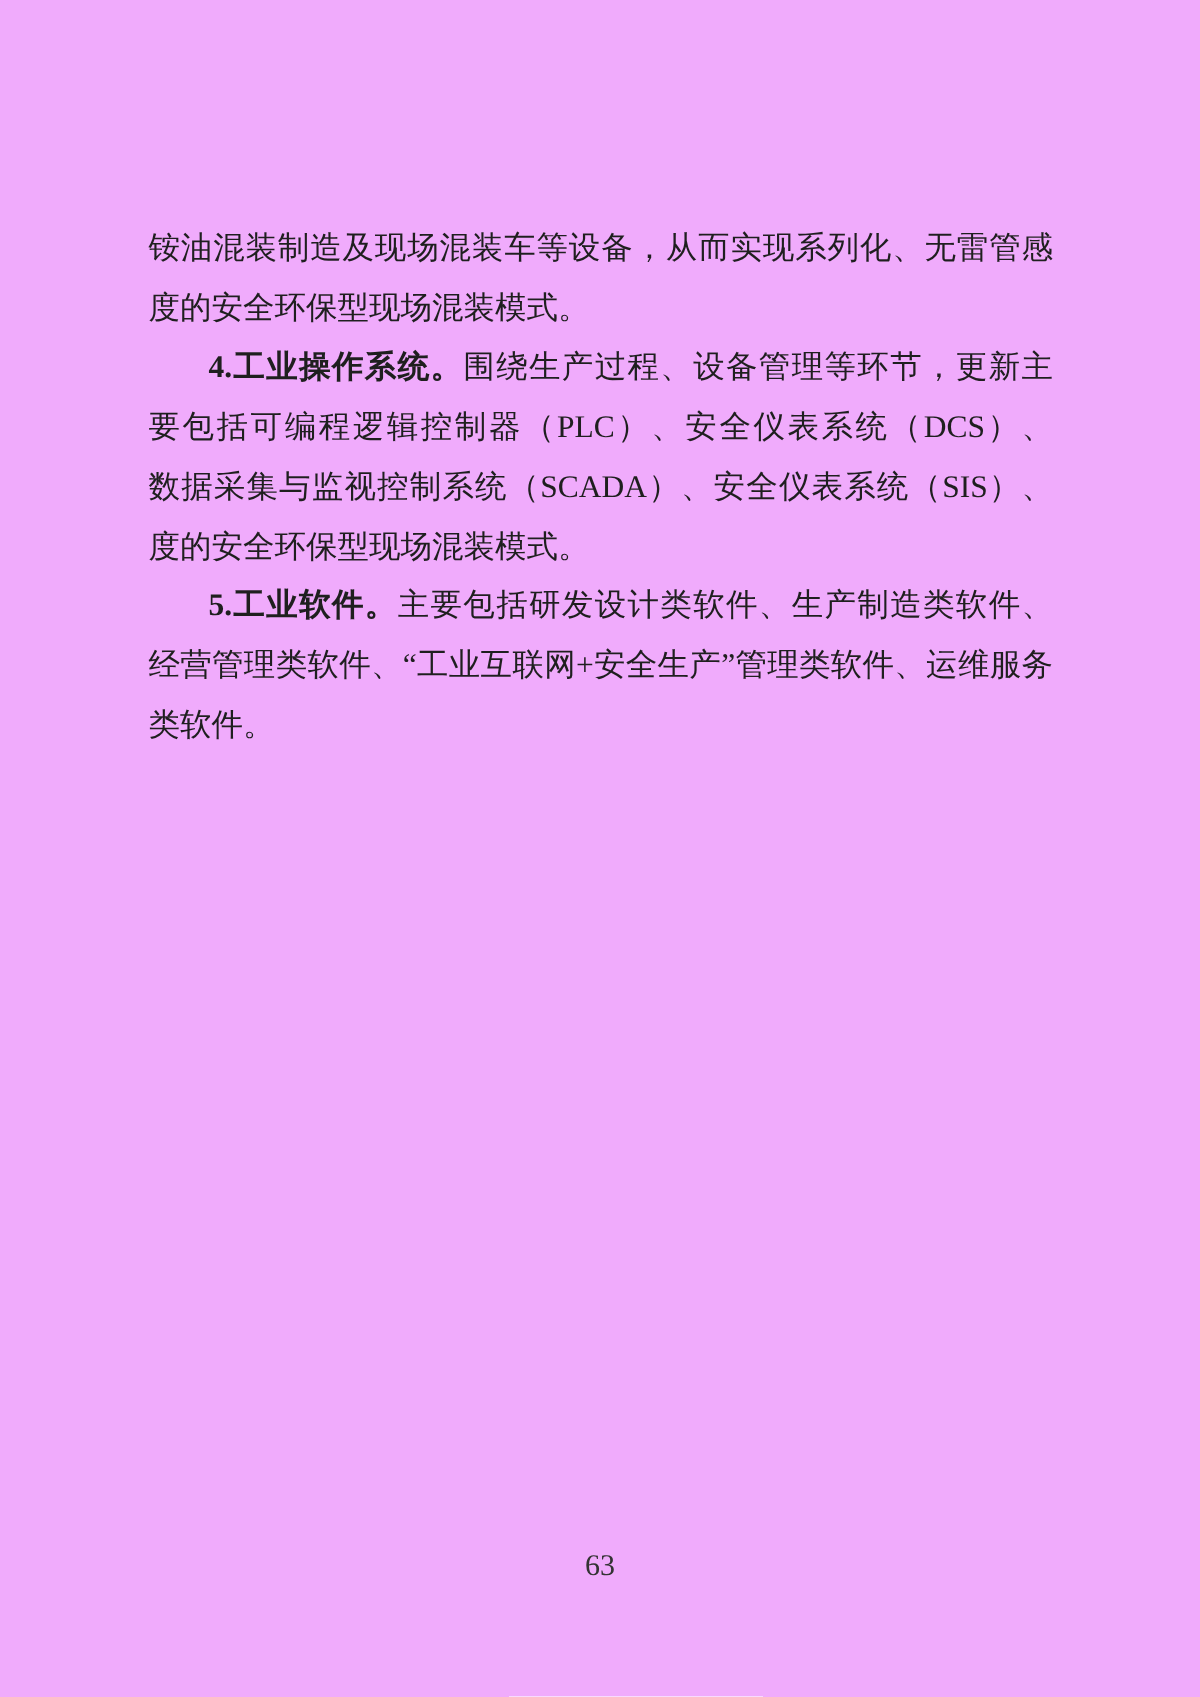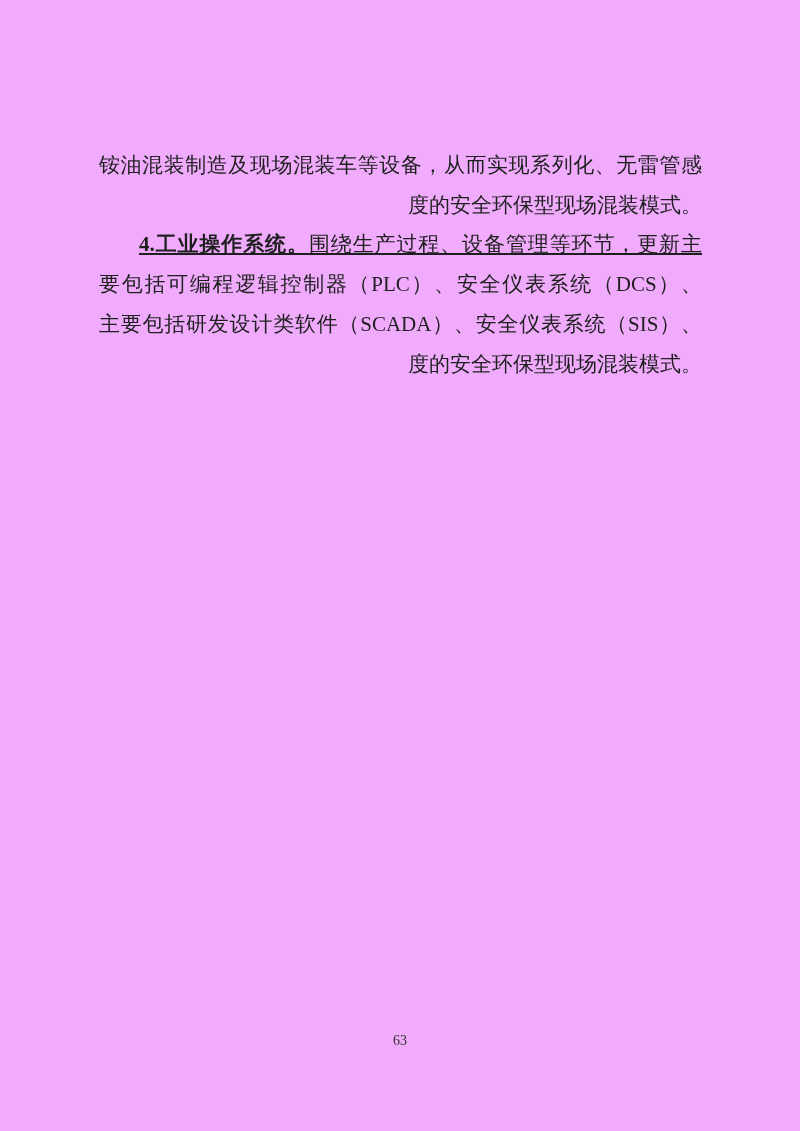--- a/index.html
+++ b/index.html
@@ -19,62 +19,65 @@
   .text-block {
     position: absolute;
     left: 99px;
     top: 146px;
     width: 603px;
     font-size: 21px;
     line-height: 39.7px;
   }
   .line {
     white-space: nowrap;
-    text-align: right;
   }
   .line.just {
     white-space: normal;
     text-align: justify;
     text-align-last: justify;
     text-justify: inter-character;
   }
   .line.indent {
     text-indent: 40px;
-    text-decoration: underline;
   }
   .lead {
     font-weight: bold;
   }
   .page-number {
     position: absolute;
     left: 0;
     top: 1033px;
     width: 100%;
     text-align: center;
-    font-size: 14px;
+    font-size: 20px;
     color: #333333;
   }
 </style>
 </head>
 <body>
 
 <div class="page">
 
   <div class="text-block">
 
     <div>
       <div class="line just">铵油混装制造及现场混装车等设备，从而实现系列化、无雷管感</div>
       <div class="line">度的安全环保型现场混装模式。</div>
     </div>
 
     <div>
       <div class="line just indent"><span class="lead">4.工业操作系统。</span><span>围绕生产过程、设备管理等环节，更新主</span></div>
       <div class="line just">要包括可编程逻辑控制器（PLC）、安全仪表系统（DCS）、</div>
-      <div class="line just">主要包括研发设计类软件（SCADA）、安全仪表系统（SIS）、</div>
+      <div class="line just">数据采集与监视控制系统（SCADA）、安全仪表系统（SIS）、</div>
       <div class="line">度的安全环保型现场混装模式。</div>
     </div>
 
+    <div>
+      <div class="line just indent"><span class="lead">5.工业软件。</span><span>主要包括研发设计类软件、生产制造类软件、</span></div>
+      <div class="line just">经营管理类软件、“工业互联网+安全生产”管理类软件、运维服务</div>
+      <div class="line">类软件。</div>
+    </div>
 
   </div>
 
   <div class="page-number">63</div>
 
 </div>
 
 </body></html>

